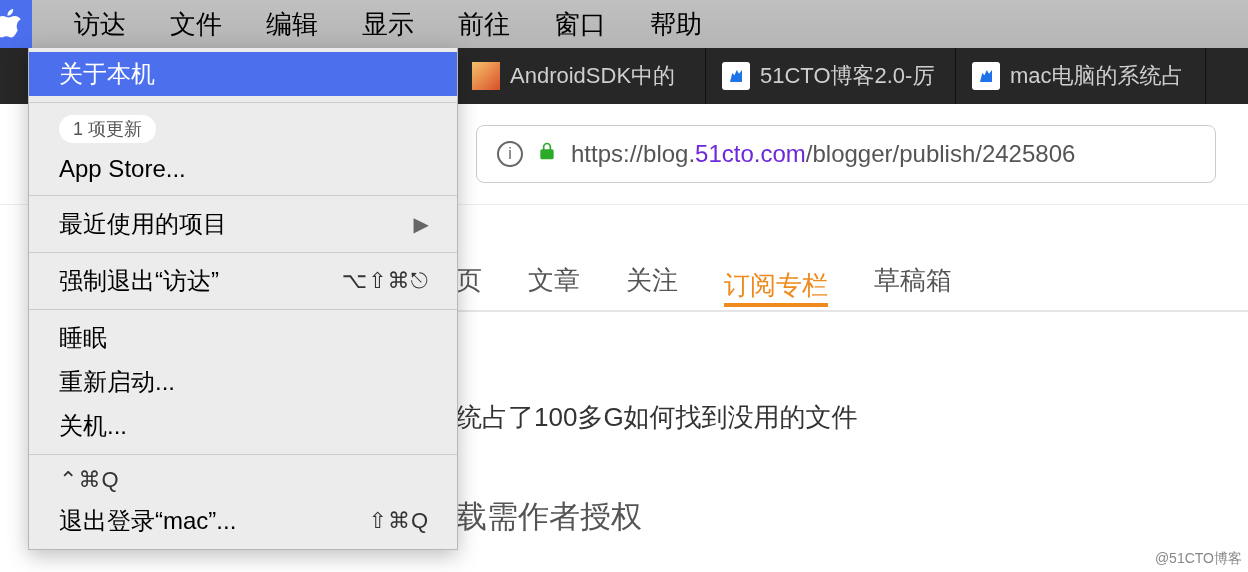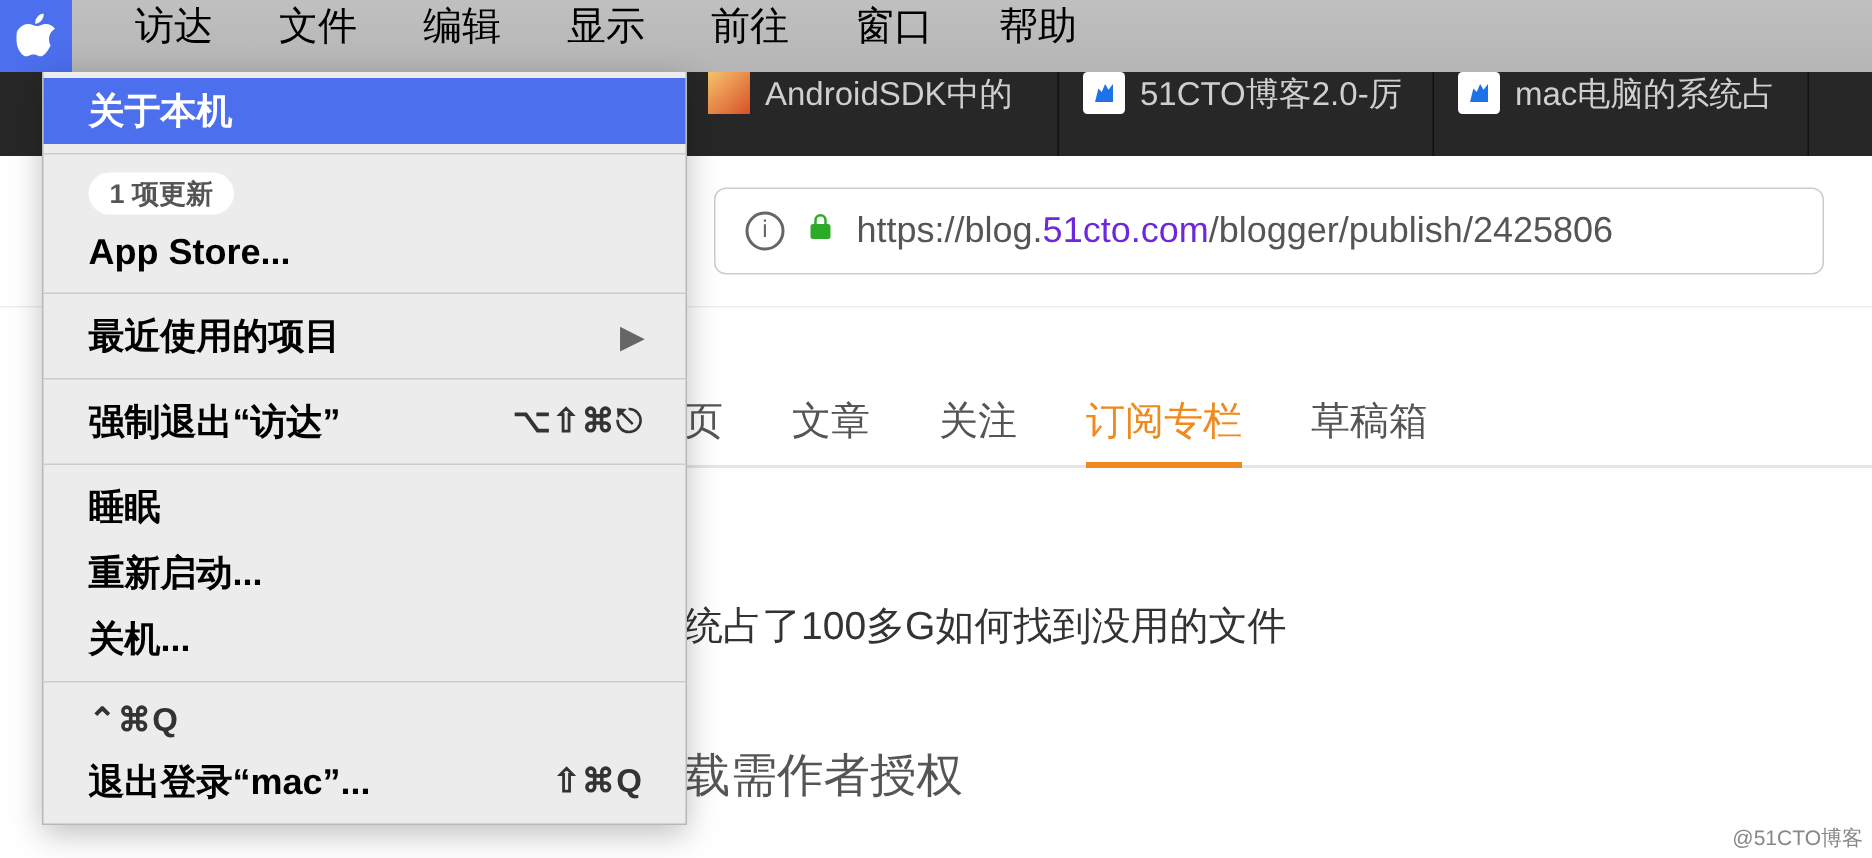--- a/index.html
+++ b/index.html
@@ -10,21 +10,22 @@
     font-family: -apple-system, "Helvetica Neue", Arial, sans-serif;
     background: #fff;
     overflow: hidden;
     position: relative;
   }
   .menubar {
     height: 48px;
     background: linear-gradient(#c0c0c0, #b5b5b5);
     border-bottom: 1px solid #8e8e8e;
     display: flex;
-    padding-left: 18px;
+    align-items: center;
+    padding-left: 2px;
     font-size: 26px;
     color: #000;
   }
   .apple-logo {
     width: 48px;
     height: 48px;
     background: #4b6fed;
     display: flex;
     align-items: center;
     justify-content: center;
@@ -51,21 +52,20 @@
     padding: 4px 0 6px 0;
   }
   .dropdown-row {
     display: flex;
     align-items: center;
     justify-content: space-between;
     padding: 6px 28px 6px 30px;
     font-size: 24px;
     color: #000;
     cursor: default;
-    font-weight: bold;
   }
   .dropdown-row.selected {
     background: #4b6fed;
     color: #fff;
   }
   .dropdown-sep {
     height: 1px;
     background: #cccccc;
     margin: 6px 0;
   }
@@ -94,21 +94,21 @@
     height: 56px;
     background: #272727;
     display: flex;
     align-items: stretch;
     z-index: 10;
   }
   .tab {
     flex: 0 0 auto;
     width: 250px;
     display: flex;
-    align-items: flex-start;
+    align-items: center;
     padding: 0 16px;
     color: #cfcfcf;
     font-size: 22px;
     border-right: 1px solid #111;
     box-sizing: border-box;
     overflow: hidden;
     white-space: nowrap;
   }
   .tab-spacer-left { width: 456px; flex:0 0 456px; }
   .tab-icon {
@@ -163,21 +163,21 @@
     right: 0;
     height: 60px;
     border-bottom: 2px solid #e5e5e5;
     display: flex;
     align-items: center;
     gap: 46px;
     font-size: 26px;
     color: #555;
     padding-left: 0;
   }
-  .navrow .active { color: #ee8a1e; border-bottom: 4px solid #ee8a1e; padding-bottom: 10px; margin-bottom:-14px;}
+  .navrow .active { color: #ee8a1e; border-bottom: 4px solid #ee8a1e; margin-bottom:-14px;}
   
   .content-text {
     position: absolute;
     top: 400px;
     left: 456px;
     font-size: 26px;
     color: #333;
   }
   
   .radios {

